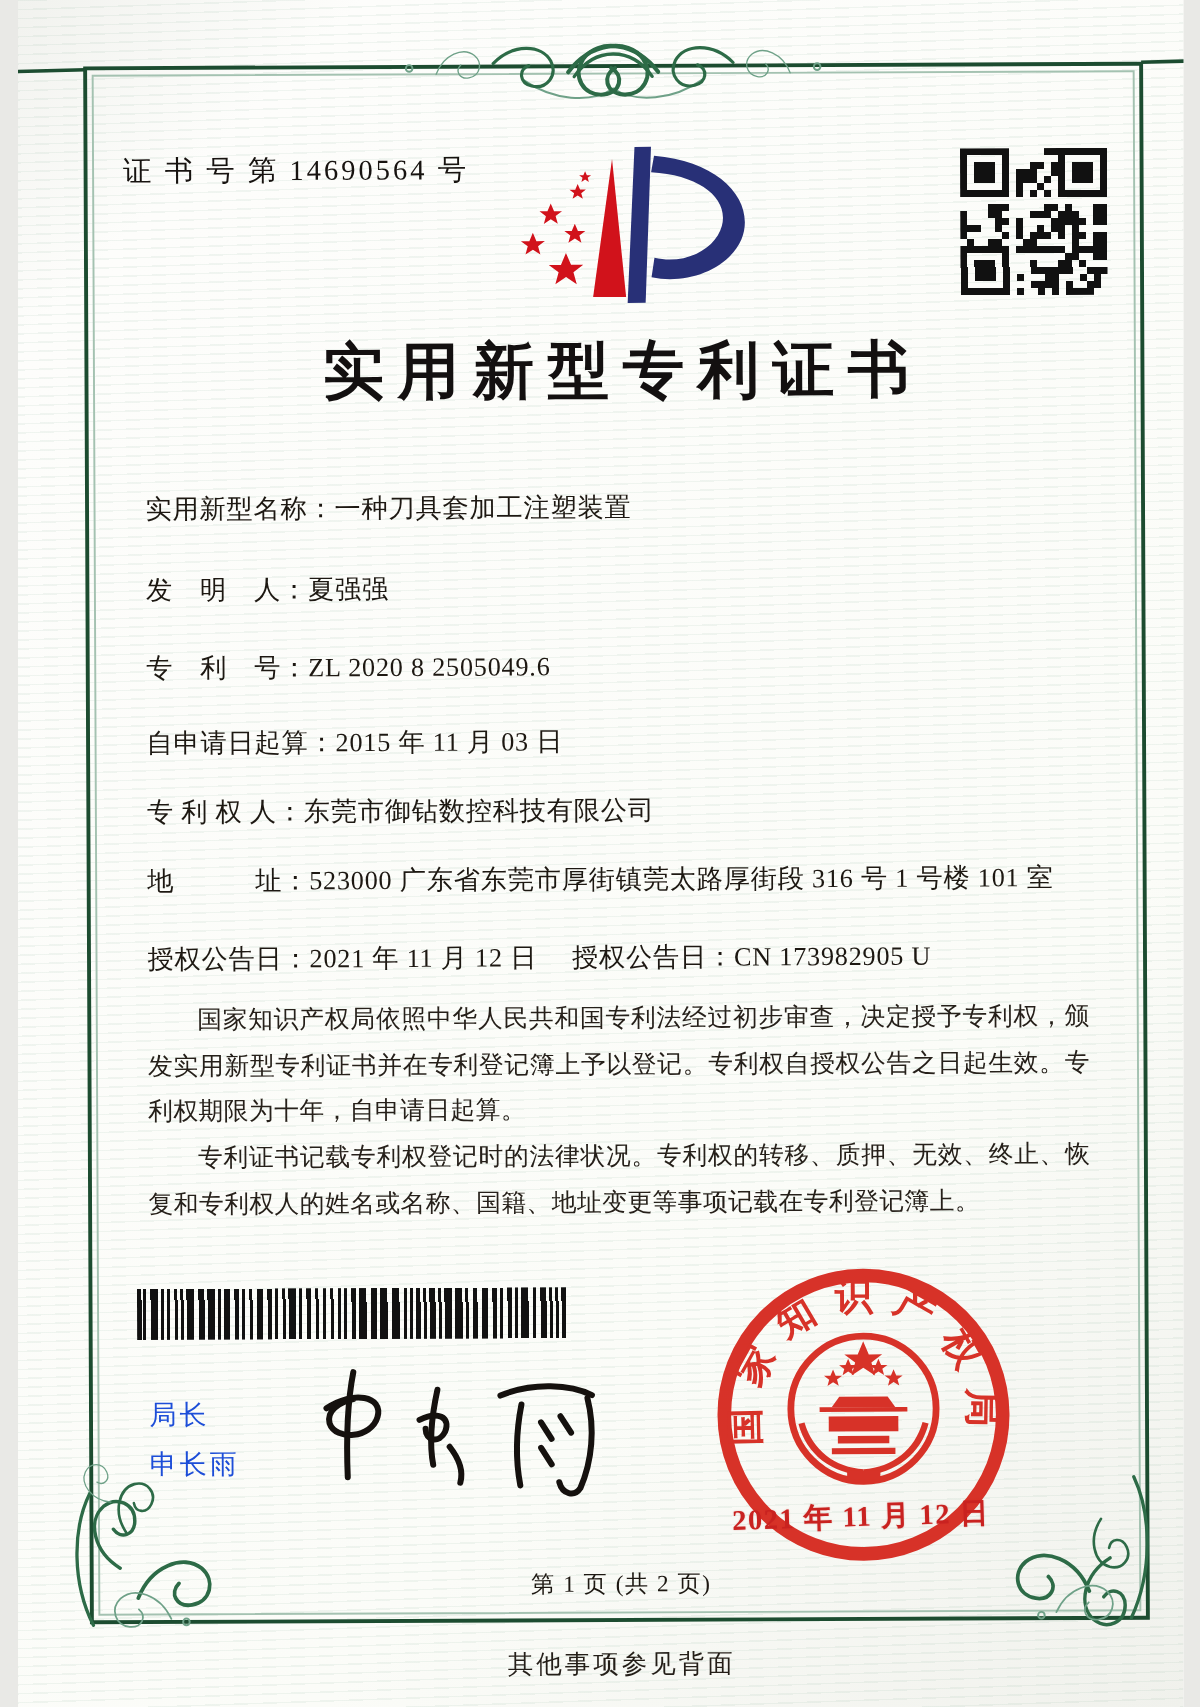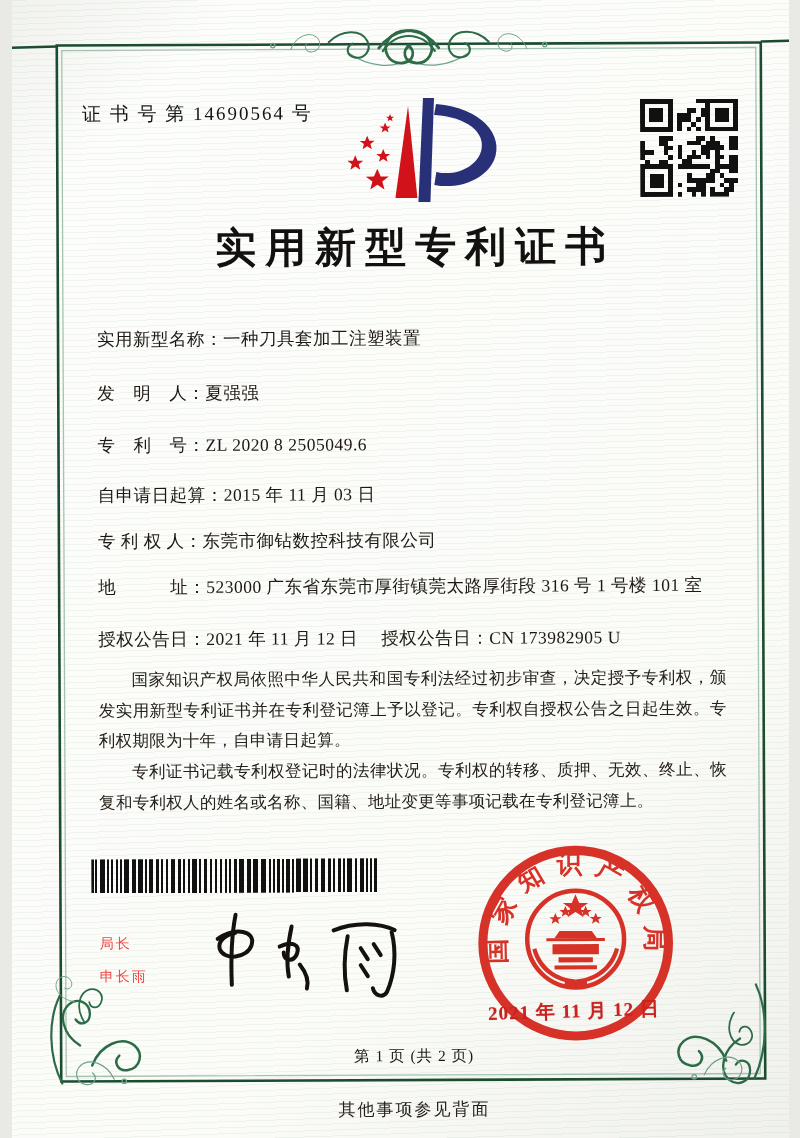--- a/index.html
+++ b/index.html
@@ -52,21 +52,21 @@
   .body-text { position:absolute; left:86px; top:664px; width:628px;
     font-size:16.5px; line-height:1.86; text-align:justify; color:#26201a;
     letter-spacing:.3px; }
   .body-text p { text-indent:2em; }
 
   .barcode { position:absolute; left:78px; top:858px; width:292px; height:34px; }
   .barcode svg { width:100%; height:100%; shape-rendering:crispEdges; }
 
   .director { position:absolute; left:86px; top:926px;
     font-family:"Liberation Sans","DejaVu Sans",sans-serif;
-    font-size:14px; line-height:33px; letter-spacing:2px; color:#ef4444; }
+    font-size:18px; line-height:33px; letter-spacing:2px; color:#1d4ed8; }
 
   .signature { position:absolute; left:182px; top:900px; width:215px; height:100px; }
 
   .seal { position:absolute; left:446px; top:843px; width:232px; height:212px; }
   .seal svg { position:absolute; inset:0; opacity:.95; }
   .seal-date { position:absolute; left:14px; top:156px; width:200px; text-align:center;
     font-size:19px; font-weight:bold; color:#c92220; letter-spacing:1px;
     transform:rotate(-1.5deg); text-shadow:0 0 1px rgba(201,34,32,.4); }
 
   .page-no  { position:absolute; left:47px; top:1046px; width:706px; text-align:center;

